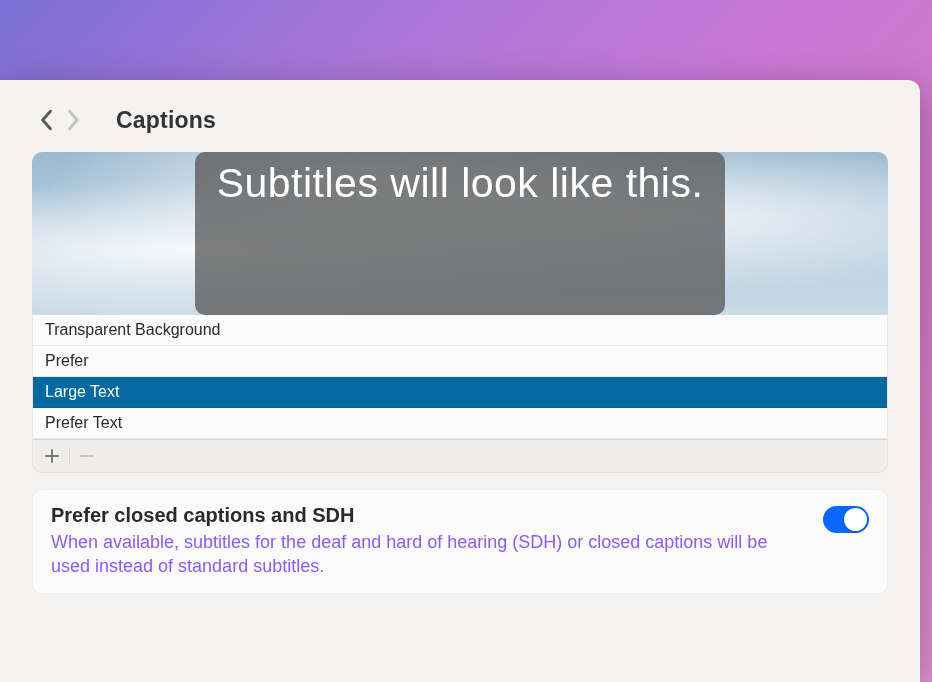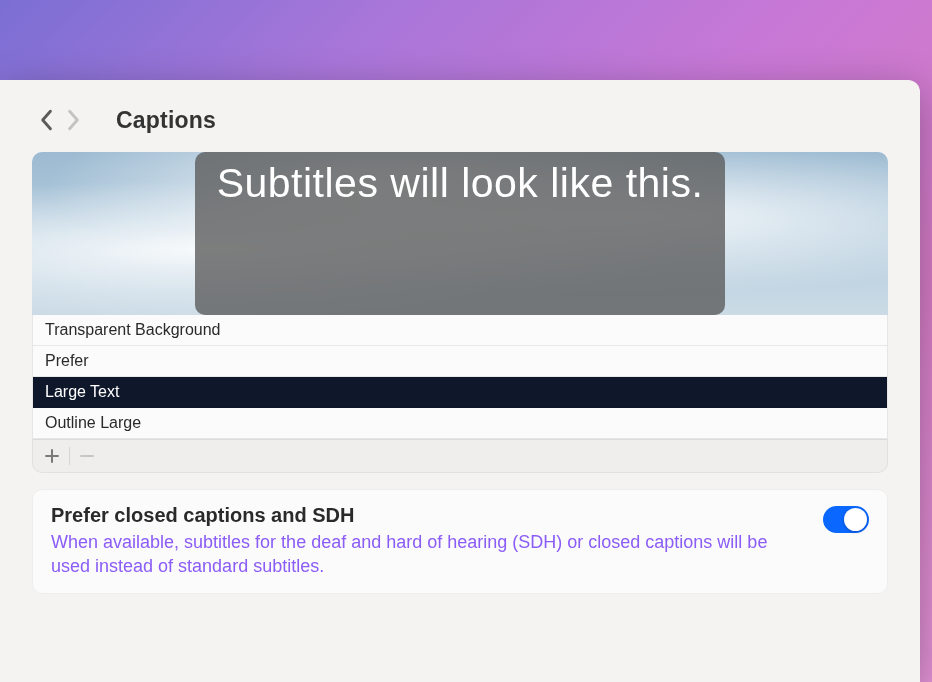--- a/index.html
+++ b/index.html
@@ -81,21 +81,21 @@
     .style-row {
       padding: 6px 12px;
       font-size: 16px;
       color: #2a2a2a;
       background: #fbfbfb;
       border-bottom: 1px solid rgba(0,0,0,0.07);
       cursor: pointer;
     }
     .style-row:last-child { border-bottom: none; }
     .style-row.selected {
-      background: #0f172a;
+      background: #0369a1;
       color: #fff;
     }
 
     .list-footer {
       width: 100%;
       background: #efeeed;
       border: 1px solid rgba(0,0,0,0.05);
       border-top: 1px solid rgba(0,0,0,0.08);
       border-radius: 0 0 10px 10px;
       padding: 4px 6px;
@@ -185,21 +185,21 @@
   </div>
 
   <div class="preview-pane">
     <div class="subtitle-box">Subtitles will look like this.</div>
   </div>
 
   <div class="style-list">
     <div class="style-row">Transparent Background</div>
     <div class="style-row">Prefer</div>
     <div class="style-row selected">Large Text</div>
-    <div class="style-row">Outline Large</div>
+    <div class="style-row">Prefer Text</div>
   </div>
 
   <div class="list-footer">
     <div class="footer-btn">
       <svg width="14" height="14" viewBox="0 0 14 14">
           <path d="M7 1 V13 M1 7 H13" stroke="currentColor" stroke-width="2" stroke-linecap="round"></path>
         </svg>
     </div>
     <div class="footer-divider"></div>
     <div class="footer-btn disabled">

